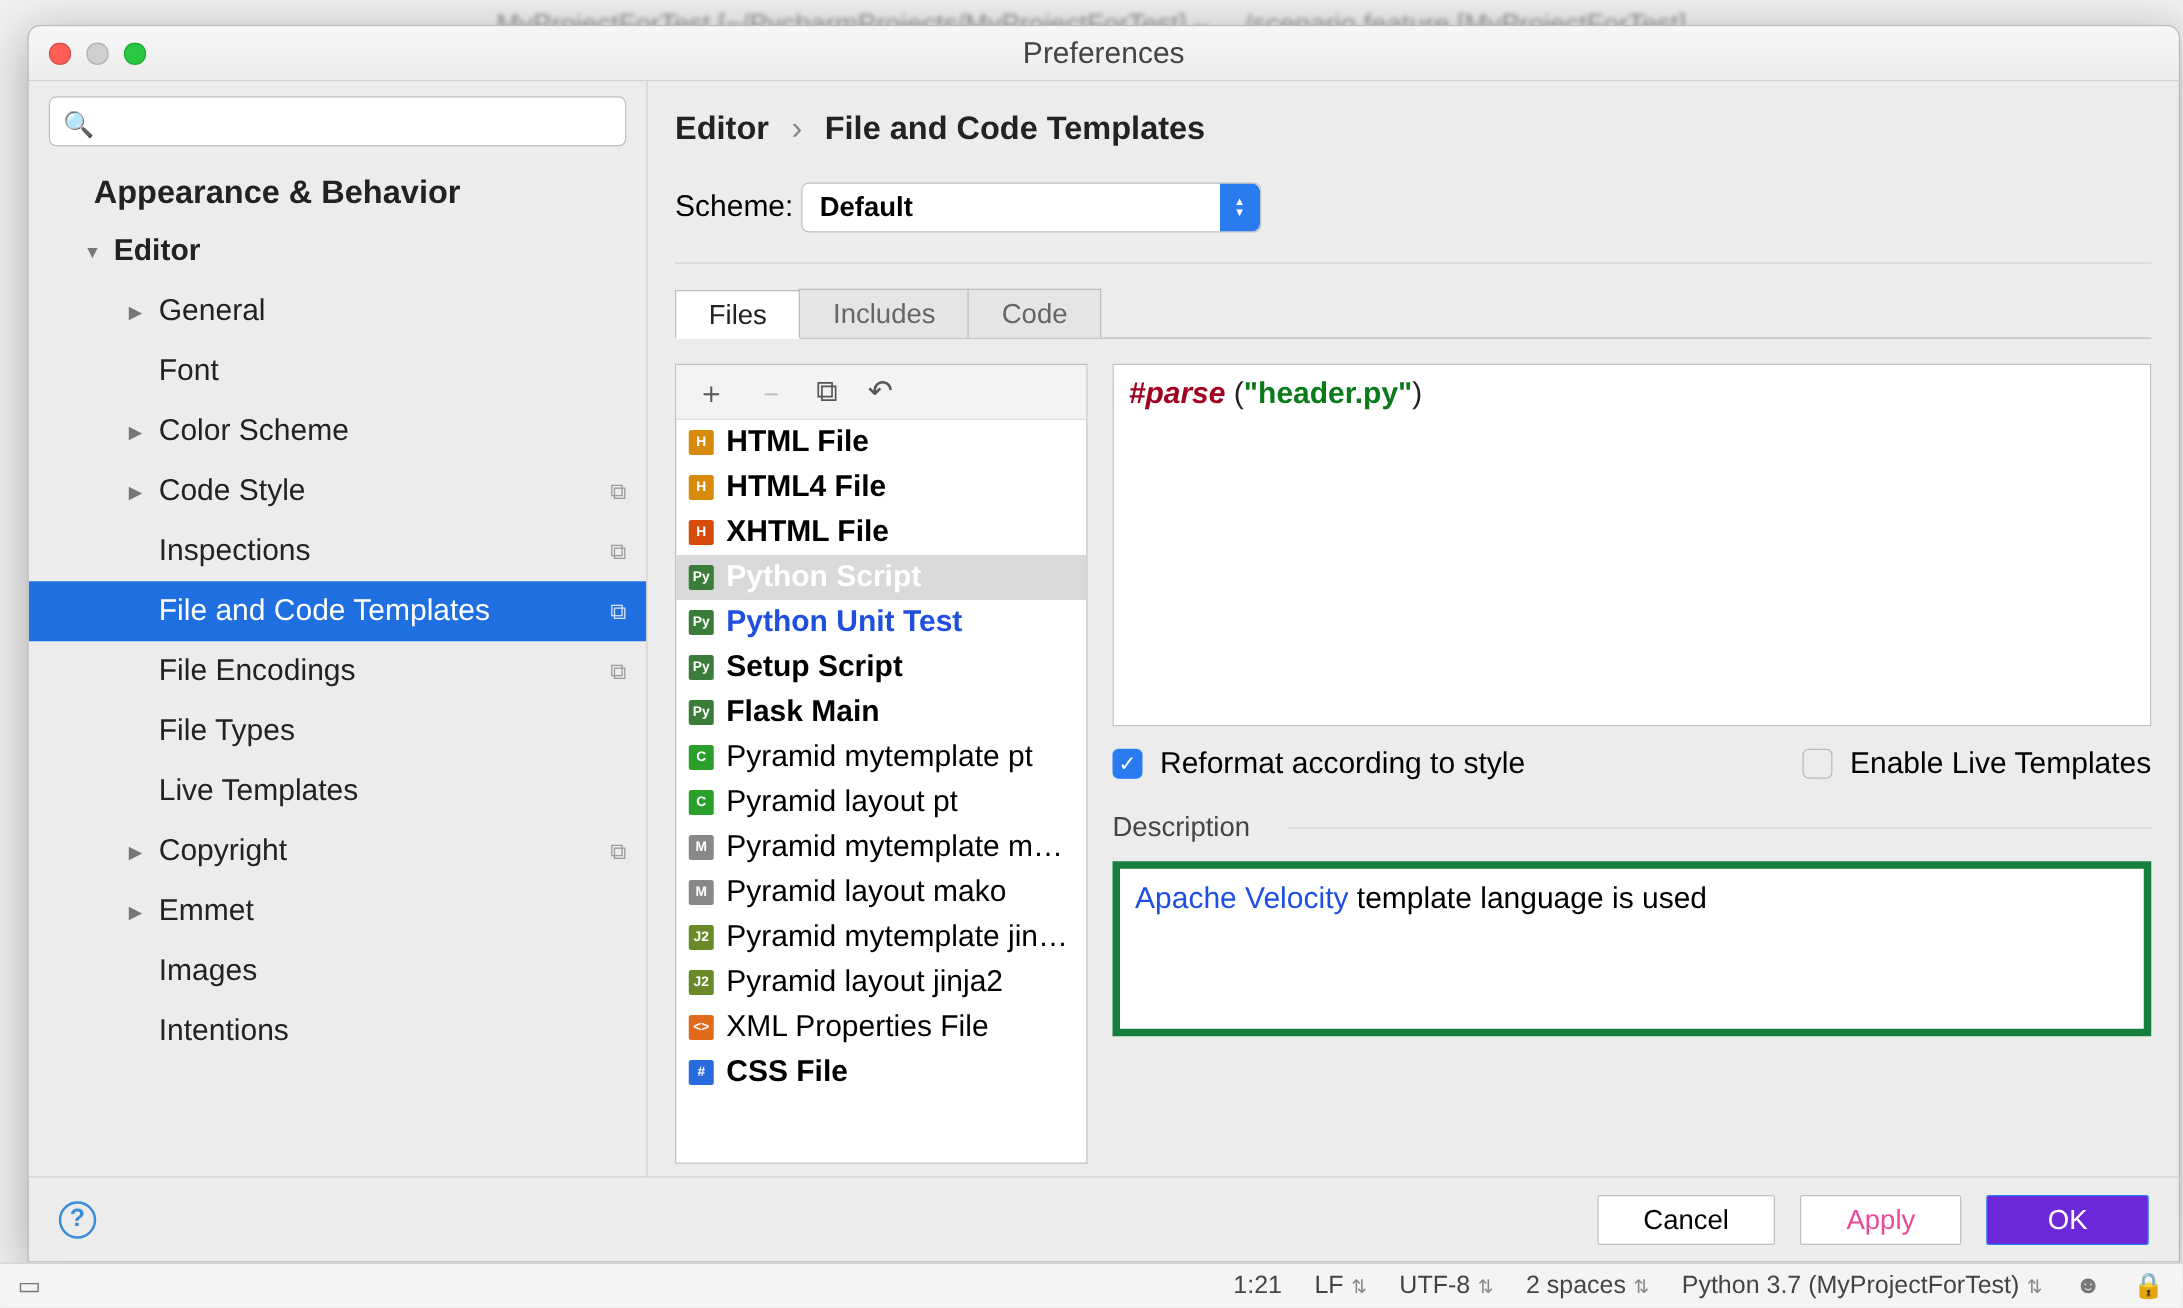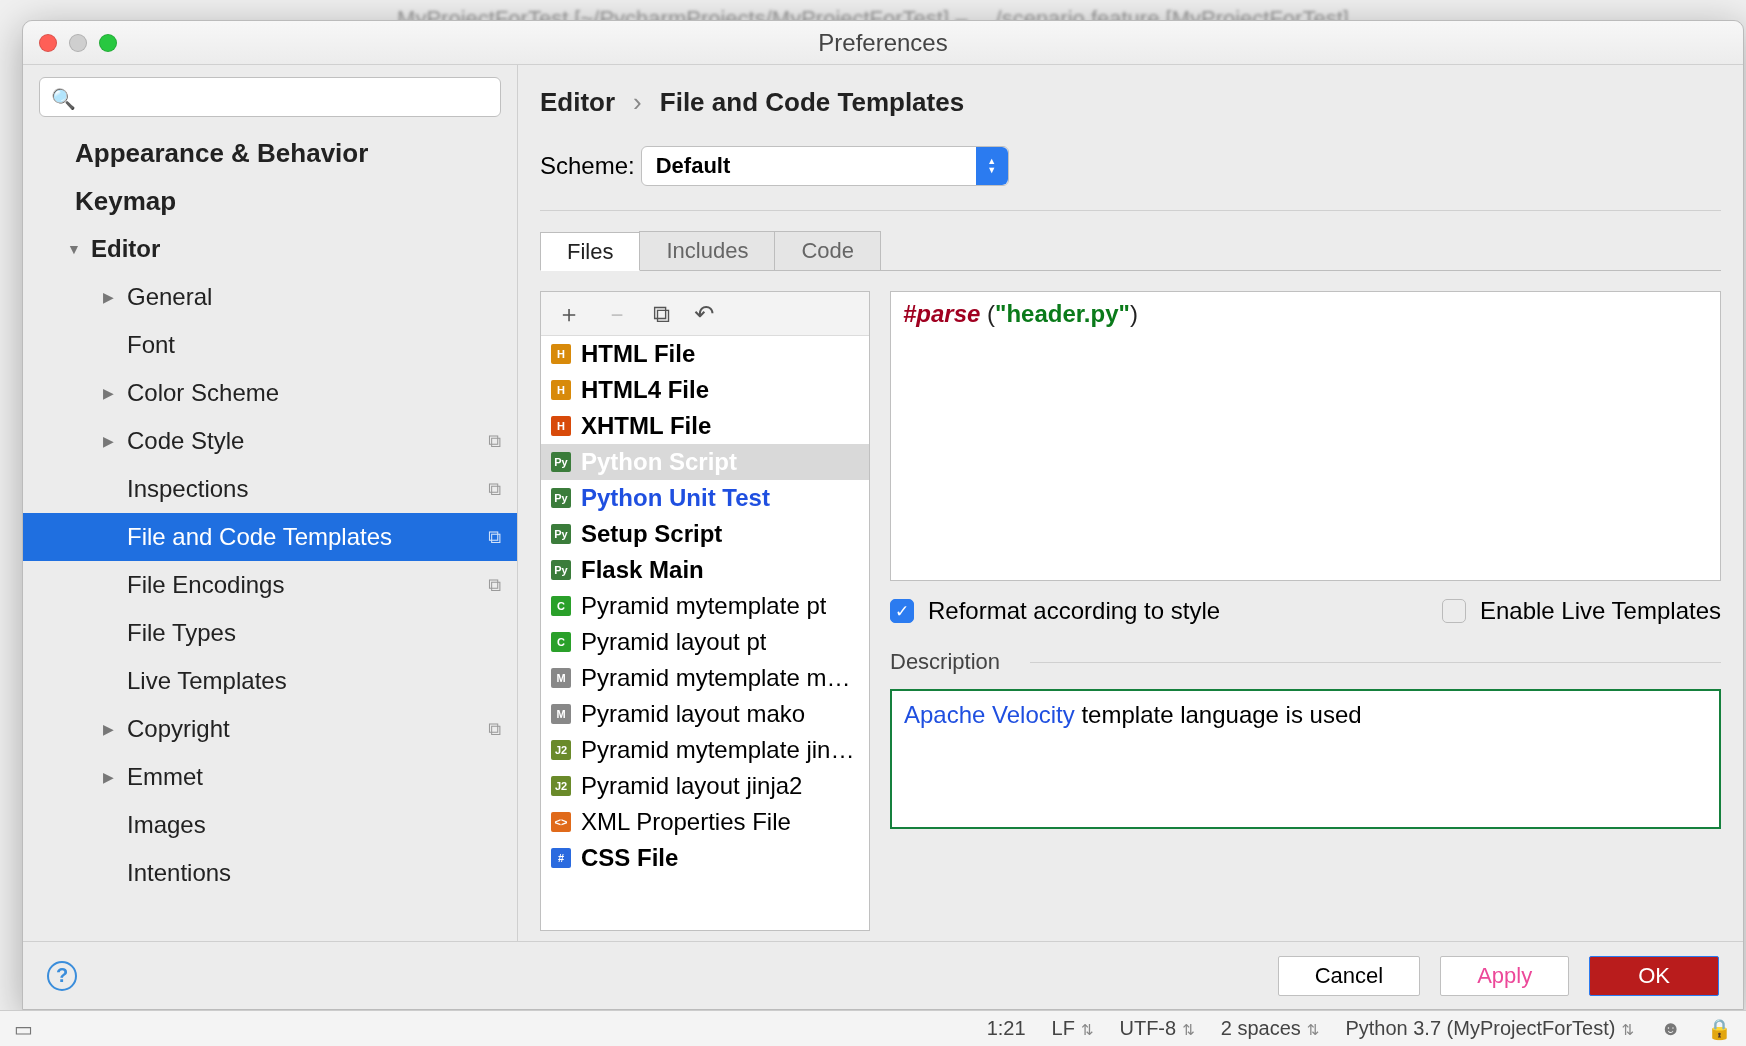--- a/index.html
+++ b/index.html
@@ -68,29 +68,29 @@
 .code-box .paren { color: #222; }
 .code-box .str { color: #0a7a1a; font-weight: 700; }
 
 .opts { display: flex; align-items: center; gap: 14px; margin-top: 16px; font-size: 24px; }
 .chk { width: 24px; height: 24px; border: 1px solid #bbb; border-radius: 5px; display: inline-flex; align-items: center; justify-content: center; color: #fff; font-size: 17px; }
 .chk.on { background: #2b7bf0; border-color: #2b7bf0; }
 .opts .sp { flex: 1; }
 
 .desc-label { margin-top: 24px; font-size: 22px; color: #444; position: relative; }
 .desc-label::after { content: ""; position: absolute; left: 140px; right: 0; top: 50%; height: 1px; background: #d0d0d0; }
-.desc-box { border: 2px solid #15803d; background: #fff; margin-top: 14px; padding: 10px 12px; font-size: 24px; height: 140px; }
+.desc-box { border: 6px solid #15803d; background: #fff; margin-top: 14px; padding: 10px 12px; font-size: 24px; height: 140px; }
 .desc-box .link { color: #1f4fe0; }
 
 .footer { height: 68px; border-top: 1px solid #cfcfcf; display: flex; align-items: center; padding: 0 24px; gap: 20px; }
 .help { width: 30px; height: 30px; border: 2px solid #3a8ddb; border-radius: 50%; color: #3a8ddb; display: flex; align-items: center; justify-content: center; font-weight: 700; font-size: 20px; }
 .footer .sp { flex: 1; }
 .btn { height: 40px; padding: 0 36px; border-radius: 2px; font-size: 22px; border: 1px solid #c0c0c0; background: #fff; display: inline-flex; align-items: center; }
 .btn.disabled { color: #ec4899; }
-.btn.primary { background: #b91c1c; color: #fff; border-color: #2b7bf0; padding: 0 48px; }
+.btn.primary { background: #6d28d9; color: #fff; border-color: #2b7bf0; padding: 0 48px; }
 
 
 .statusbar { position: absolute; left: 0; right: 0; bottom: 0; height: 36px; background: #f4f4f4; border-top: 1px solid #ccc; display: flex; align-items: center; font-size: 20px; color: #444; padding: 0 14px; gap: 26px; }
 .statusbar .sp { flex: 1; }
 .statusbar .seg { display: inline-flex; align-items: center; gap: 6px; }
 .updn::before { content: "⇅"; color: #888; font-size: 15px; }
 .sb-icon { color: #777; }
 .lock { color: #888; }
 </style>
 </head>
@@ -110,23 +110,20 @@
 
   <div class="body">
     <div class="sidebar">
       <div class="search-wrap">
         <span class="search-icon">🔍</span>
         <input class="search" placeholder="" style="">
       </div>
       <div class="tree">
         <div class="tree-row top">
             <span>Appearance &amp; Behavior</span>
-          </div>
-        <div class="tree-row top">
-            <span>Keymap</span>
           </div>
         <div class="tree-row lvl1">
             <span class="chev">▼</span>
             <span>Editor</span>
           </div>
         <div class="tree-row lvl2">
             <span class="chev">▶</span>
             <span>General</span>
           </div>
         <div class="tree-row lvl2">

